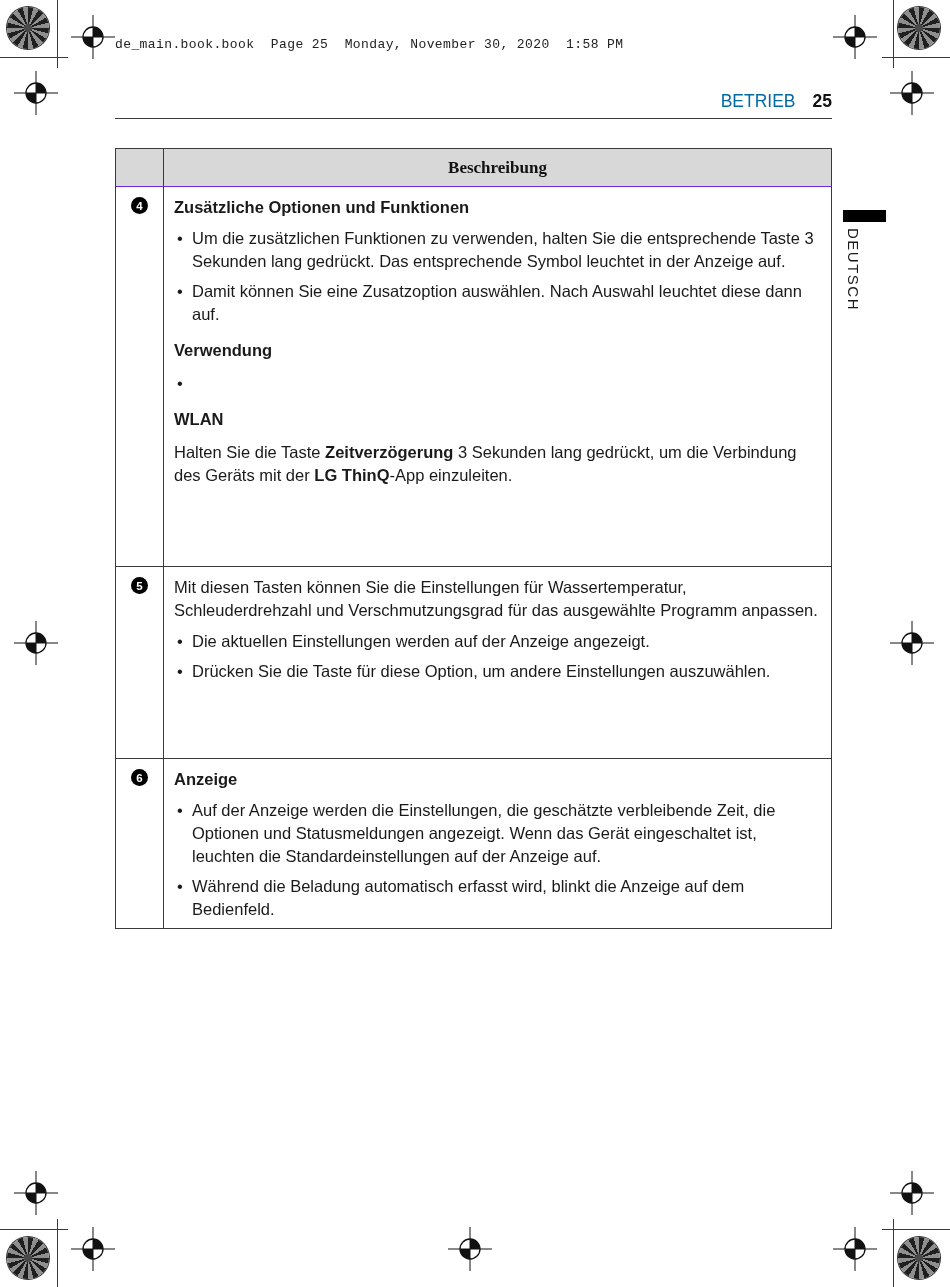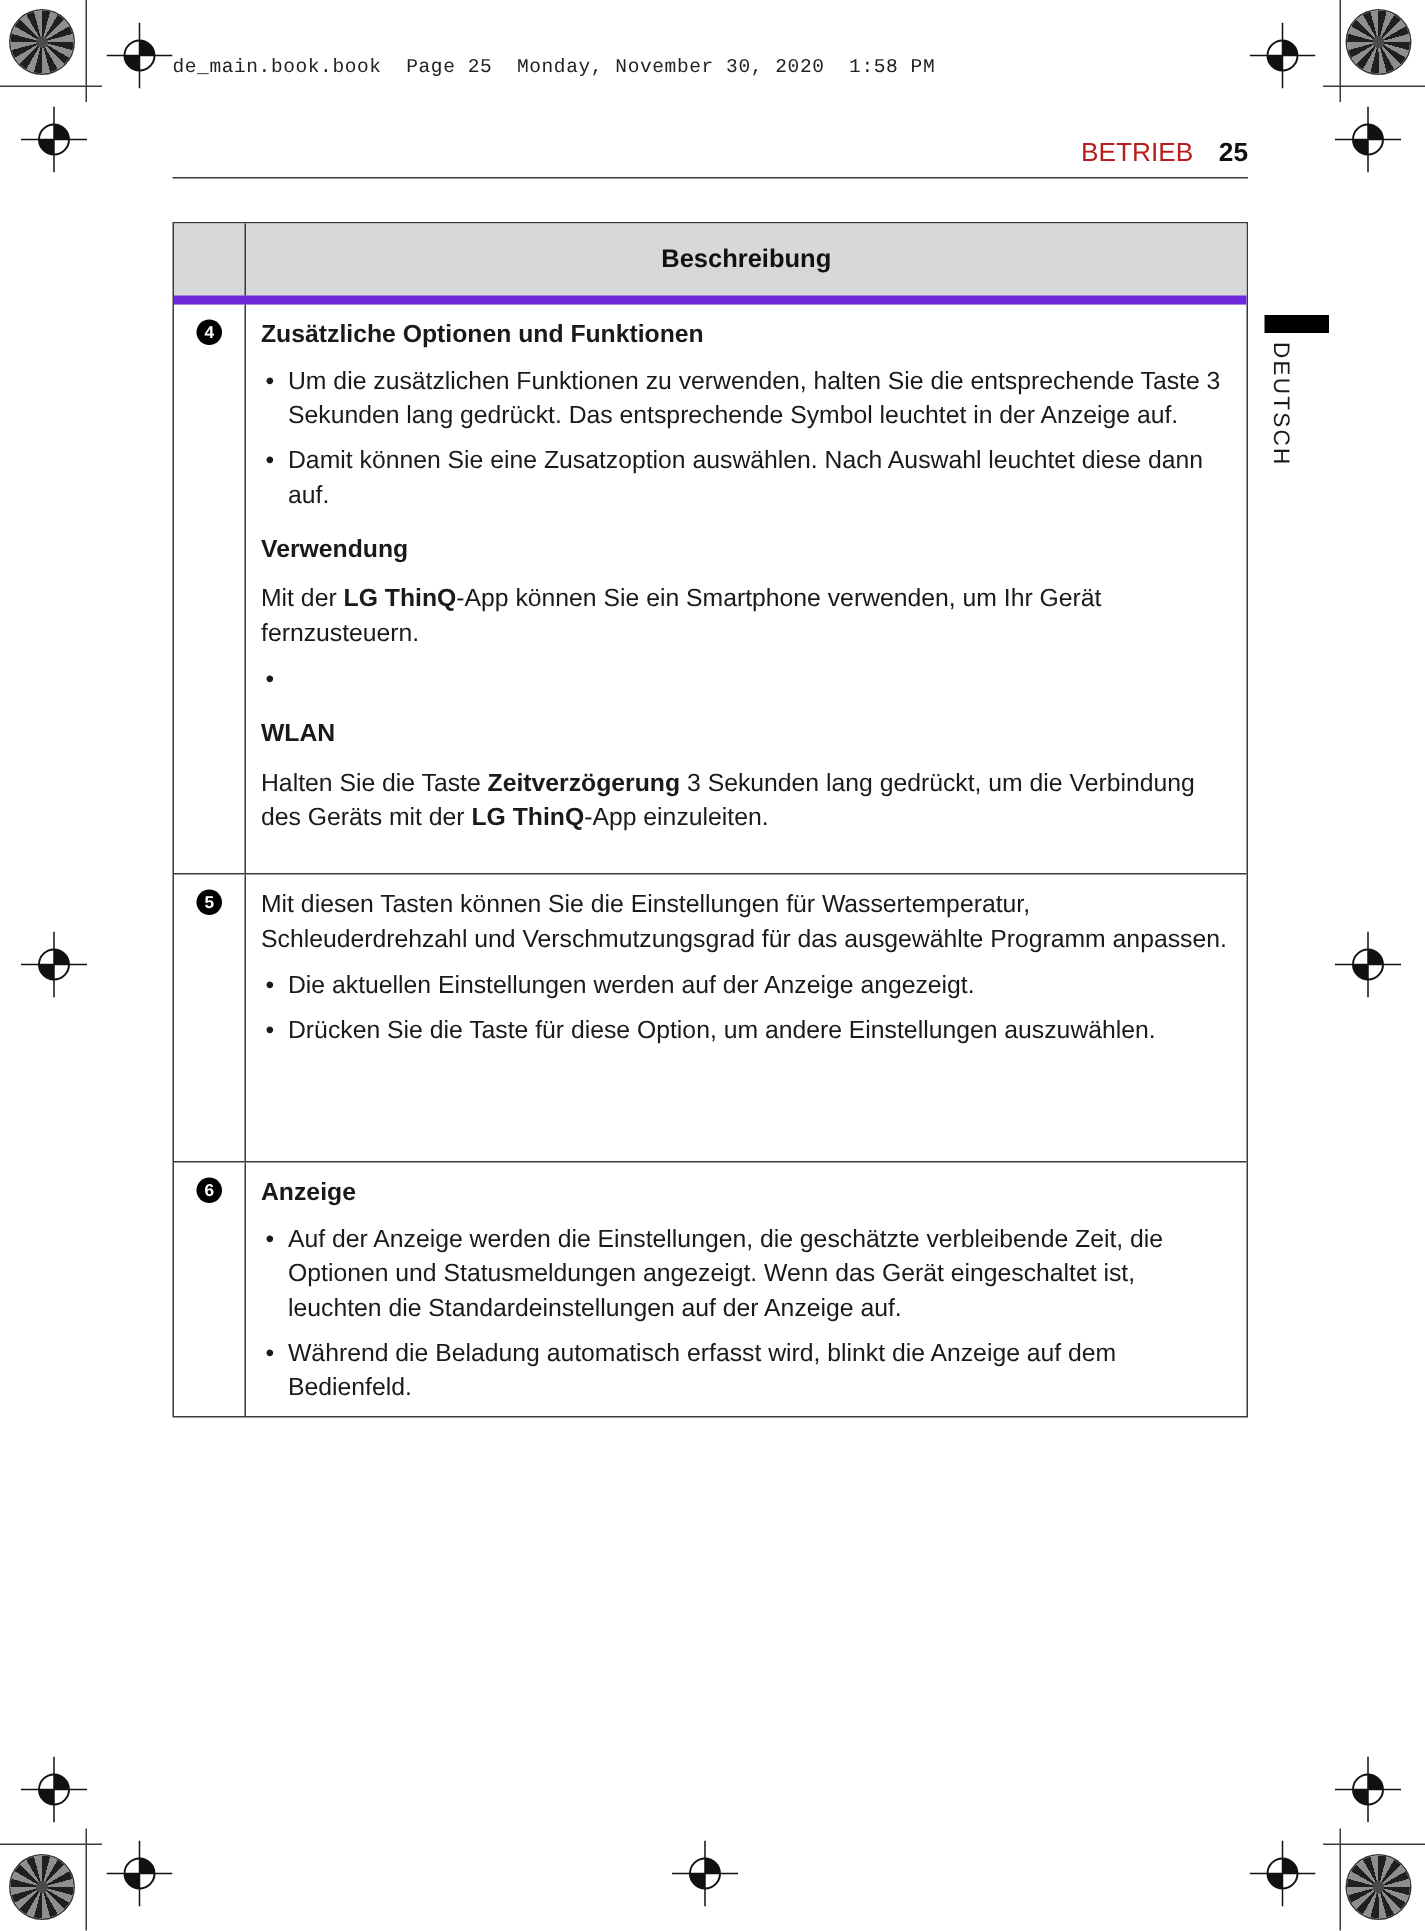--- a/index.html
+++ b/index.html
@@ -17,34 +17,34 @@
     font-size:13px; letter-spacing:0.4px; color:#222;
     white-space:pre;
   }
 
   
   .pagehead {
     left:115px; top:91px; width:717px;
     display:flex; justify-content:flex-end; align-items:baseline; gap:17px;
     font-size:17.5px;
   }
-  .pagehead .section { color:#b91c1c; }
+  .pagehead .section { color:#0369a1; }
   .pagehead .pagenum { font-weight:bold; color:#111;text-align:center; }
   .headrule { left:115px; top:118px; width:717px; height:1px; background:#3a3a3a; }
 
   
   .dtab-bar { left:843px; top:210px; width:43px; height:12px; background:#000; }
   .dtab-text {
     left:845px; top:228px;
     writing-mode:vertical-rl; font-size:15px; letter-spacing:1.5px; color:#1a1a1a;
   }
 
   
   .table { left:115px; top:148px; width:717px; border:1px solid #3a3a3a; background:#fff; }
-  .thead { display:flex; height:54px; background:#d8d8d8; border-bottom:6px solid #6d28d9; }
+  .thead { display:flex; height:38px; background:#d8d8d8; border-bottom:1px solid #6d28d9;font-family:Liberation Serif, serif; }
   .thead .numcol { padding-top:0; }
   .thead .hcell { flex:1; display:flex; align-items:center; justify-content:center;
                   font-weight:bold; font-size:17px; color:#111; }
   .trow { display:flex; border-bottom:1px solid #3a3a3a; }
   .trow:last-child { border-bottom:none; }
   [data-name="table-rows"] .trow:nth-child(1){ height:380px; }
   [data-name="table-rows"] .trow:nth-child(2){ height:192px; }
   [data-name="table-rows"] .trow:nth-child(3){ height:169px; }
   .numcol { width:48px; flex:none; border-right:1px solid #3a3a3a;
             display:flex; justify-content:center; align-items:flex-start; padding-top:10px; }
@@ -99,21 +99,20 @@
           <div class="blk heading" data-name="text-block-heading"><span class="bold" data-name="text-segment">Zusätzliche Optionen und Funktionen</span></div>
           <div class="blk bullet" data-name="text-block-bullet">
             <span class="marker" data-name="bullet-marker">•</span>
             <span class="btext" data-name="bullet-text"><span data-name="text-segment">Um die zusätzlichen Funktionen zu verwenden, halten Sie die entsprechende Taste 3 Sekunden lang gedrückt. Das entsprechende Symbol leuchtet in der Anzeige auf.</span></span>
           </div>
           <div class="blk bullet" data-name="text-block-bullet">
             <span class="marker" data-name="bullet-marker">•</span>
             <span class="btext" data-name="bullet-text"><span data-name="text-segment">Damit können Sie eine Zusatzoption auswählen. Nach Auswahl leuchtet diese dann auf.</span></span>
           </div>
           <div class="blk subheading" data-name="text-block-subheading"><span class="bold" data-name="text-segment">Verwendung</span></div>
-          <div class="blk paragraph" data-name="text-block-paragraph"><span data-name="text-segment">Mit der </span><span class="bold" data-name="text-segment">LG ThinQ</span><span data-name="text-segment">-App können Sie ein Smartphone verwenden, um Ihr Gerät fernzusteuern.</span></div>
           <div class="blk bullet" data-name="text-block-bullet">
             <span class="marker" data-name="bullet-marker">•</span>
           </div>
           <div class="blk subheading" data-name="text-block-subheading"><span class="bold" data-name="text-segment">WLAN</span></div>
           <div class="blk paragraph" data-name="text-block-paragraph"><span data-name="text-segment">Halten Sie die Taste </span><span class="bold" data-name="text-segment">Zeitverzögerung</span><span data-name="text-segment"> 3 Sekunden lang gedrückt, um die Verbindung des Geräts mit der </span><span class="bold" data-name="text-segment">LG ThinQ</span><span data-name="text-segment">-App einzuleiten.</span></div>
         </div>
       </div>
       <div class="trow" data-name="table-row">
         <div class="numcol" data-name="row-number-cell">
           <span class="badge" data-name="row-number-badge">5</span>

